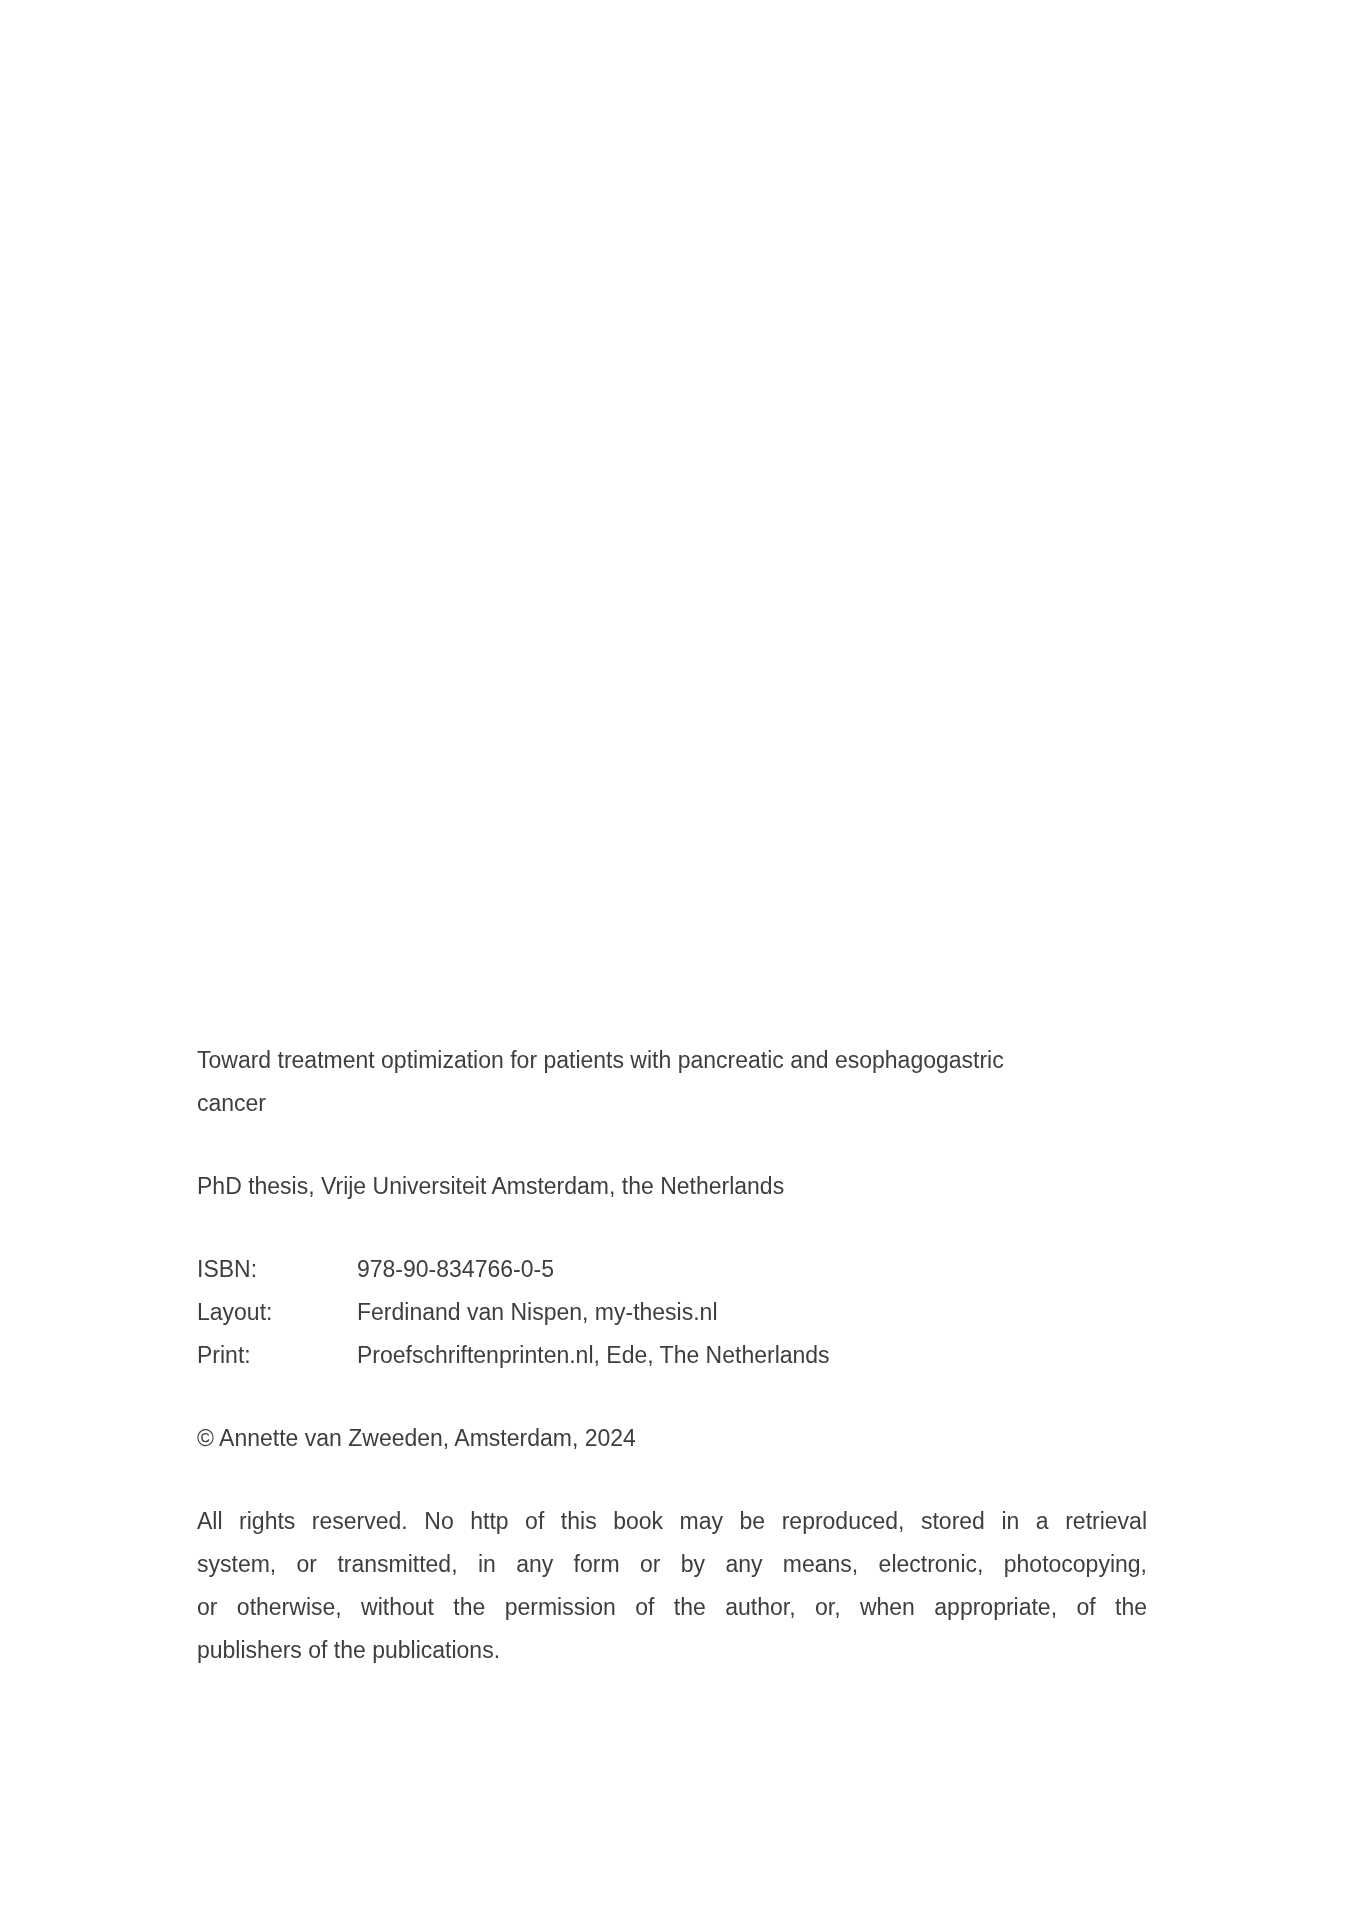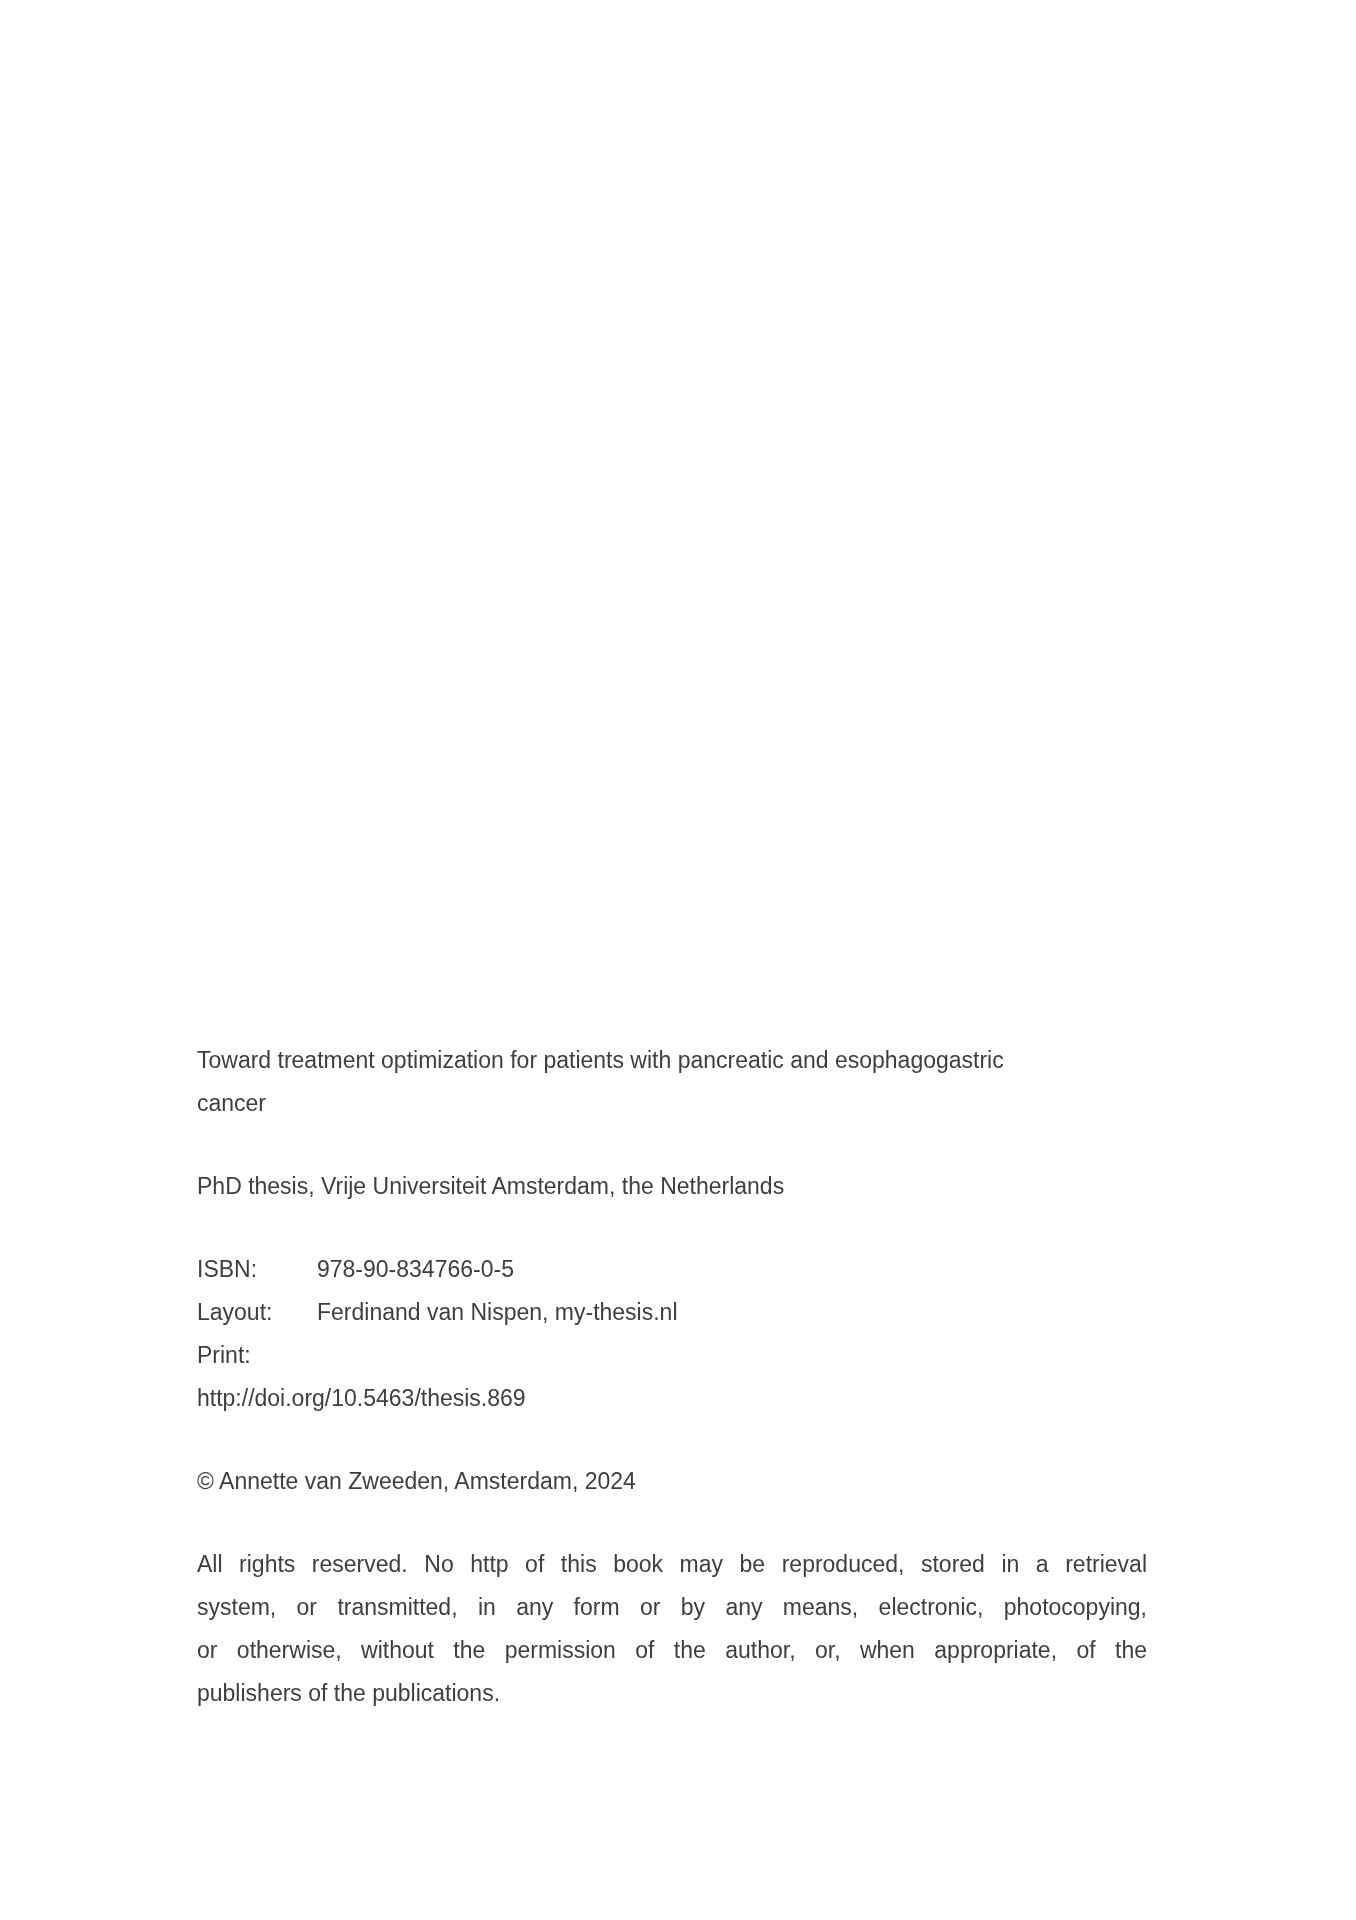--- a/index.html
+++ b/index.html
@@ -37,20 +37,21 @@
   }
   .row {
     display: flex;
     flex-direction: row;
   }
   .row .label {
     flex: 0 0 120px;
   }
   .row .value {
     flex: 1 1 auto;
+    margin-left: 40px;
   }
   .it {
   }
   .jline {
     text-align: justify;
     text-align-last: justify;
   }
   .jlast {
     text-align: center;
     text-align-last: left;
@@ -75,22 +76,22 @@
       <div class="row">
         <span class="label">ISBN:</span>
         <span class="value">978-90-834766-0-5</span>
       </div>
       <div class="row">
         <span class="label">Layout:</span>
         <span class="value"><span>Ferdinand van Nispen, </span><span class="it">my</span><span>-thesis.nl</span></span>
       </div>
       <div class="row">
         <span class="label">Print:</span>
+        <span class="value">Proefschriftenprinten.nl, Ede, The Netherlands</span>
       </div>
-      <div class="line">http://doi.org/10.5463/thesis.869</div>
     </div>
 
     <div class="block">
       <span class="line">© Annette van Zweeden, Amsterdam, 2024</span>
     </div>
 
     <div class="block">
       <div class="line jline">All rights reserved. No http of this book may be reproduced, stored in a retrieval</div>
       <div class="line jline">system, or transmitted, in any form or by any means, electronic, photocopying,</div>
       <div class="line jline">or otherwise, without the permission of the author, or, when appropriate, of the</div>

